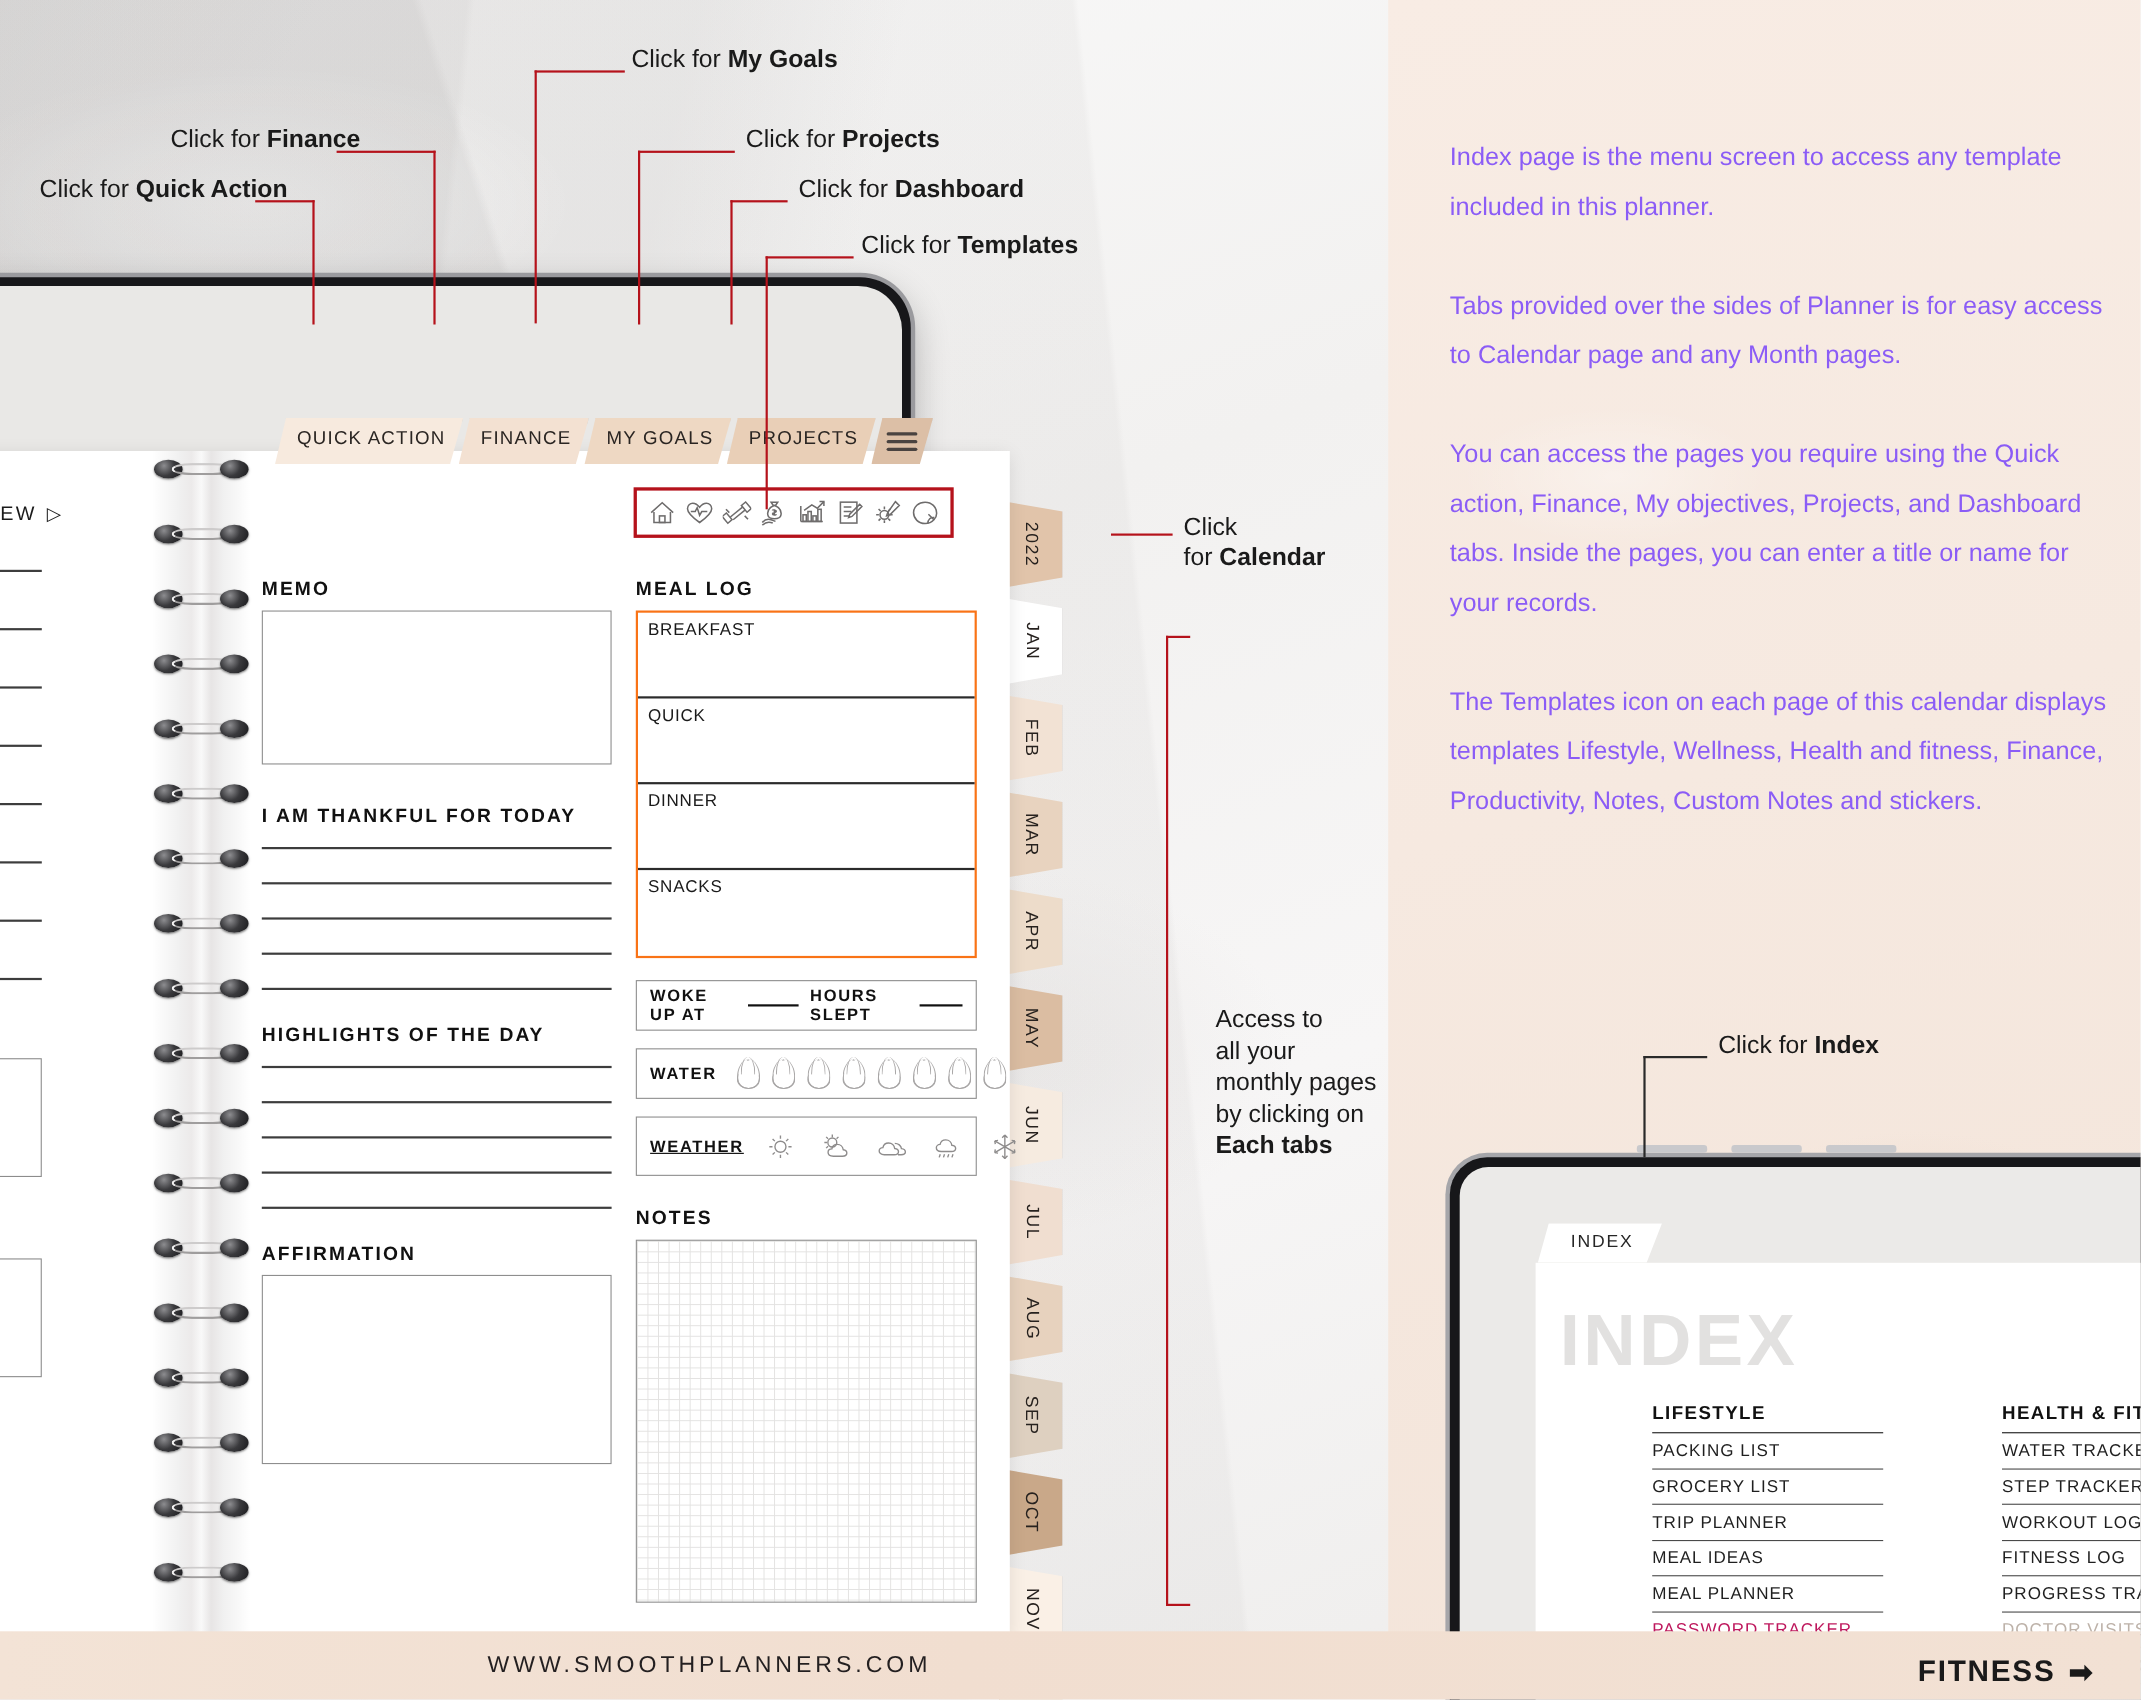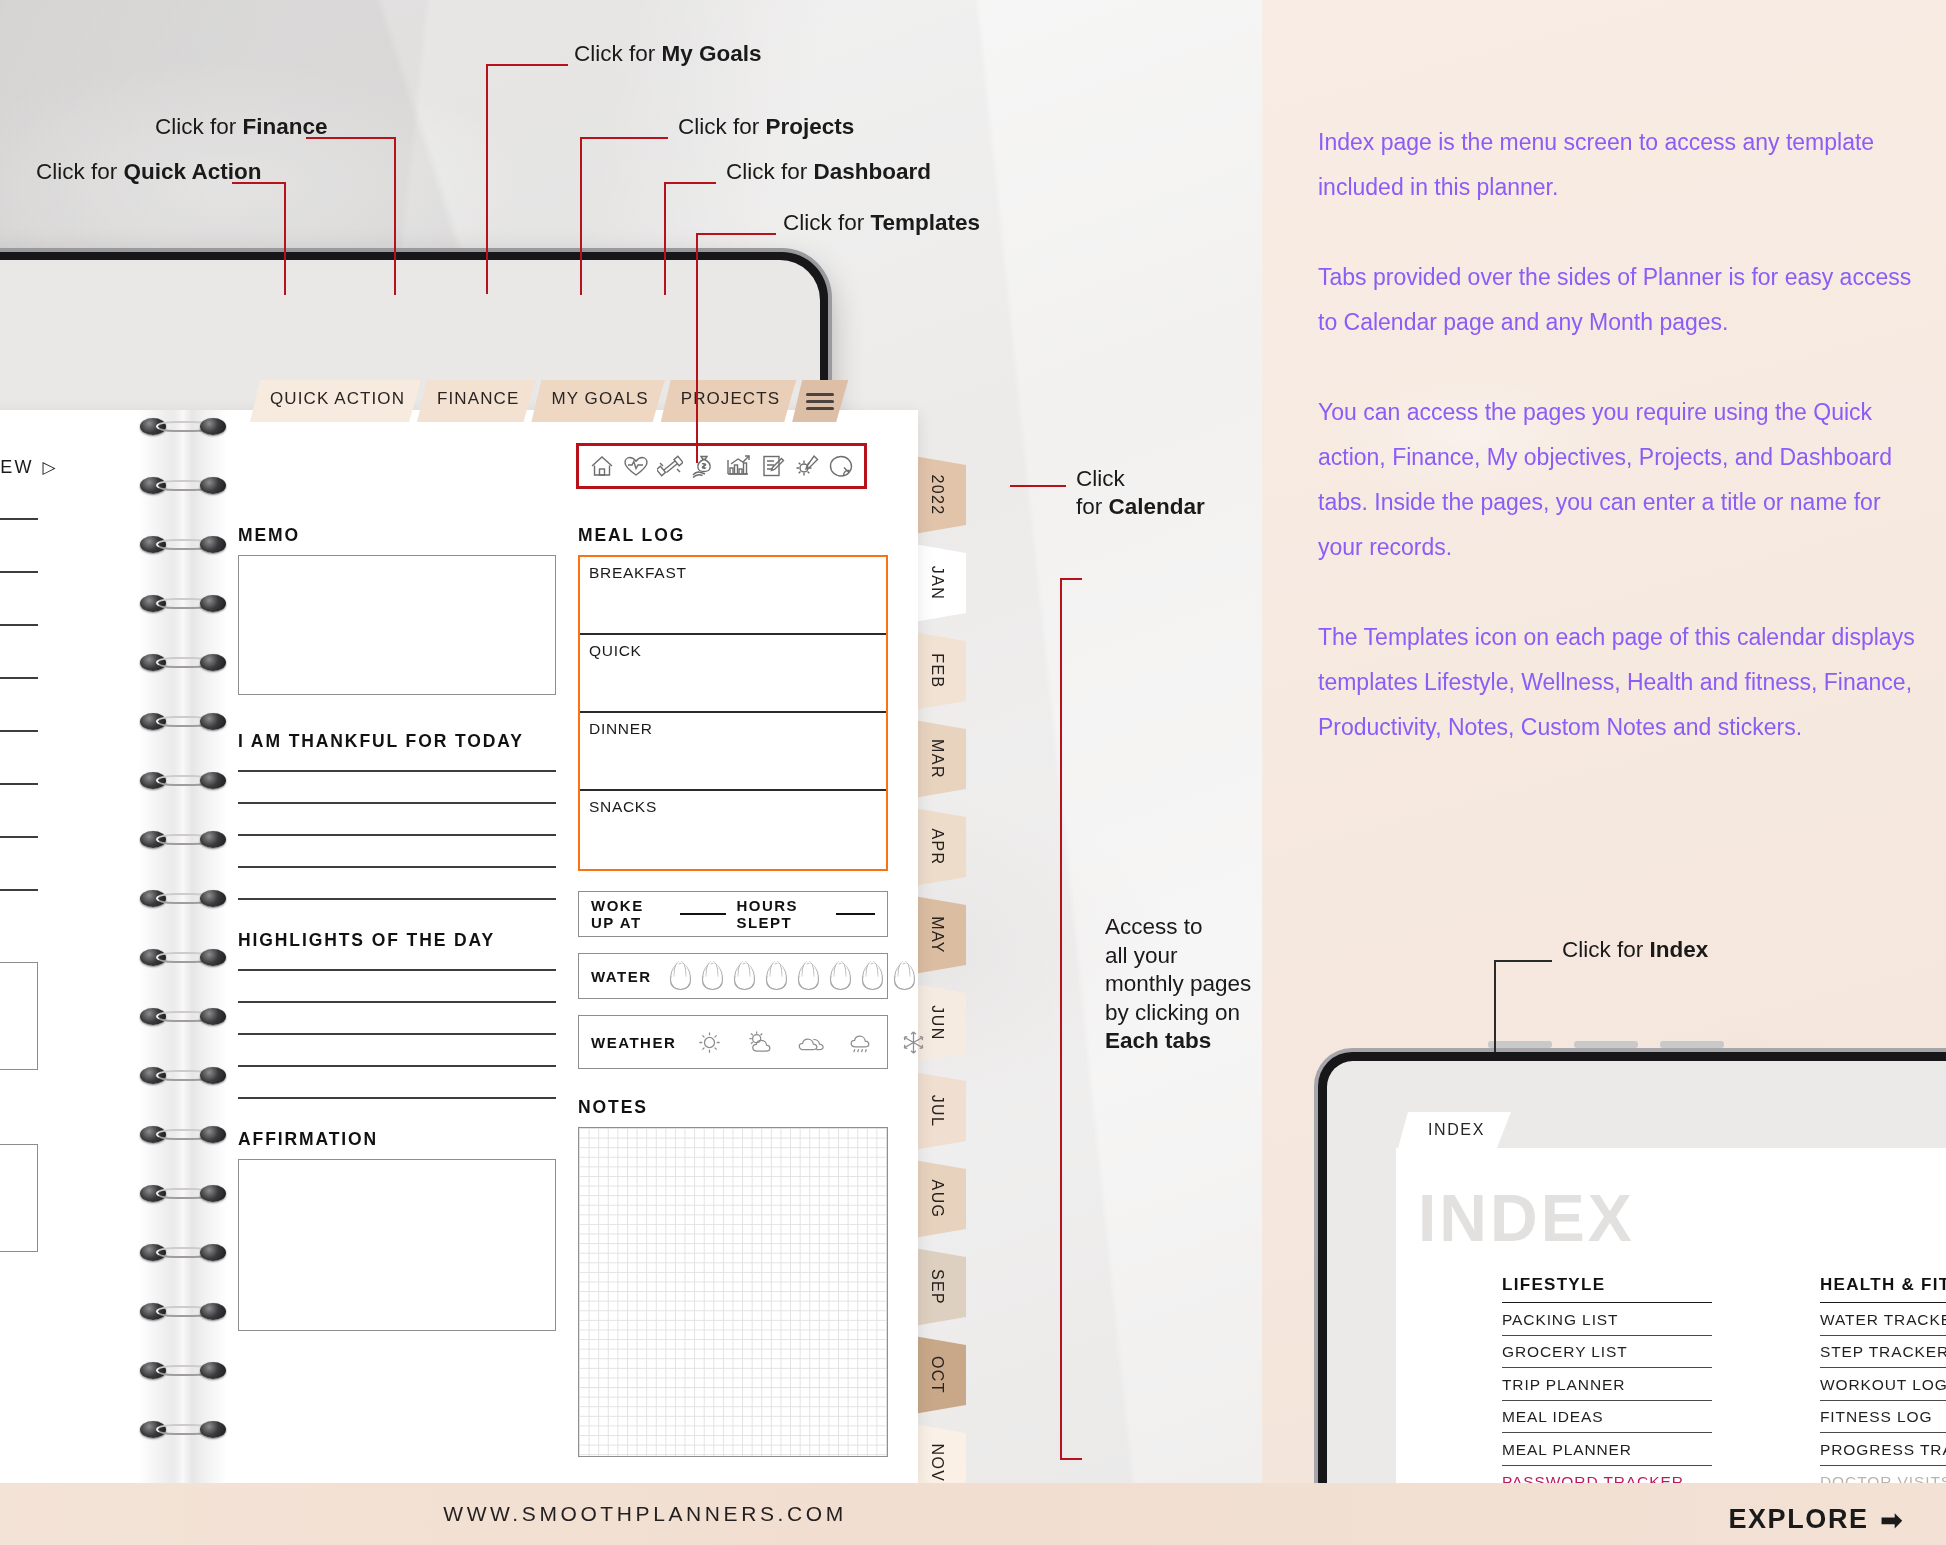--- a/index.html
+++ b/index.html
@@ -615,21 +615,21 @@
           <u></u>
         </span>
       <span class="drop">
           <i></i>
           <u></u>
         </span>
     </span>
   </div>
 
 
-  <div class="trk" style="height:54px;">
+  <div class="trk" style="height:54px;text-decoration:underline;">
     <span class="lab">WEATHER</span>
     <span class="weathers">
       <svg class="wi" viewBox="0 0 32 28" fill="none" stroke="#8e8c8c" stroke-width="1.3">
         <circle cx="16" cy="14" r="5.2"></circle>
         <path d="M16 3.5 V6.5 M16 21.5 V24.5 M5.5 14 H8.5 M23.5 14 H26.5 M8.6 6.6 L10.7 8.7 M21.3 19.3 L23.4 21.4 M8.6 21.4 L10.7 19.3 M21.3 8.7 L23.4 6.6"></path>
       </svg>
       <svg class="wi" viewBox="0 0 32 28" fill="none" stroke="#8e8c8c" stroke-width="1.3">
         <circle cx="12" cy="10" r="4.2"></circle>
         <path d="M12 2.5 V5 M4.5 10 H7 M6.2 4.7 L8 6.5 M17.8 4.7 L16 6.5 M6.2 15.3 L8 13.5"></path>
         <path d="M13 23 C9.7 23 8 21.3 8 19.3 C8 17.4 9.6 16 11.6 16 C12 13.5 14.2 11.8 16.8 11.8 C19.7 11.8 22 14 22.3 16.8 C24.3 17 25.7 18.3 25.7 20 C25.7 21.7 24 23 21.5 23 Z"></path>
@@ -684,15 +684,15 @@
   <div class="idx-item">WORKOUT LOG</div>
   <div class="idx-item">FITNESS LOG</div>
   <div class="idx-item">PROGRESS TRACKER</div>
   <div class="idx-item" style="color:#bdb2a9; border-bottom-color:#ddd2c9;">DOCTOR VISITS</div>
   <div class="idx-item" style="color:#cfc5bc; border-bottom-color:#e4dad1;">SYMPTOM TRACKER</div>
 </div>
 
 <div id="footer-bar"></div>
 <div id="footer-url">WWW.SMOOTHPLANNERS.COM</div>
 <div id="explore">
-  <span>EXPLORE</span>
+  <span>FITNESS</span>
   <span class="arrow">➡</span>
 </div>
 
 </body></html>

